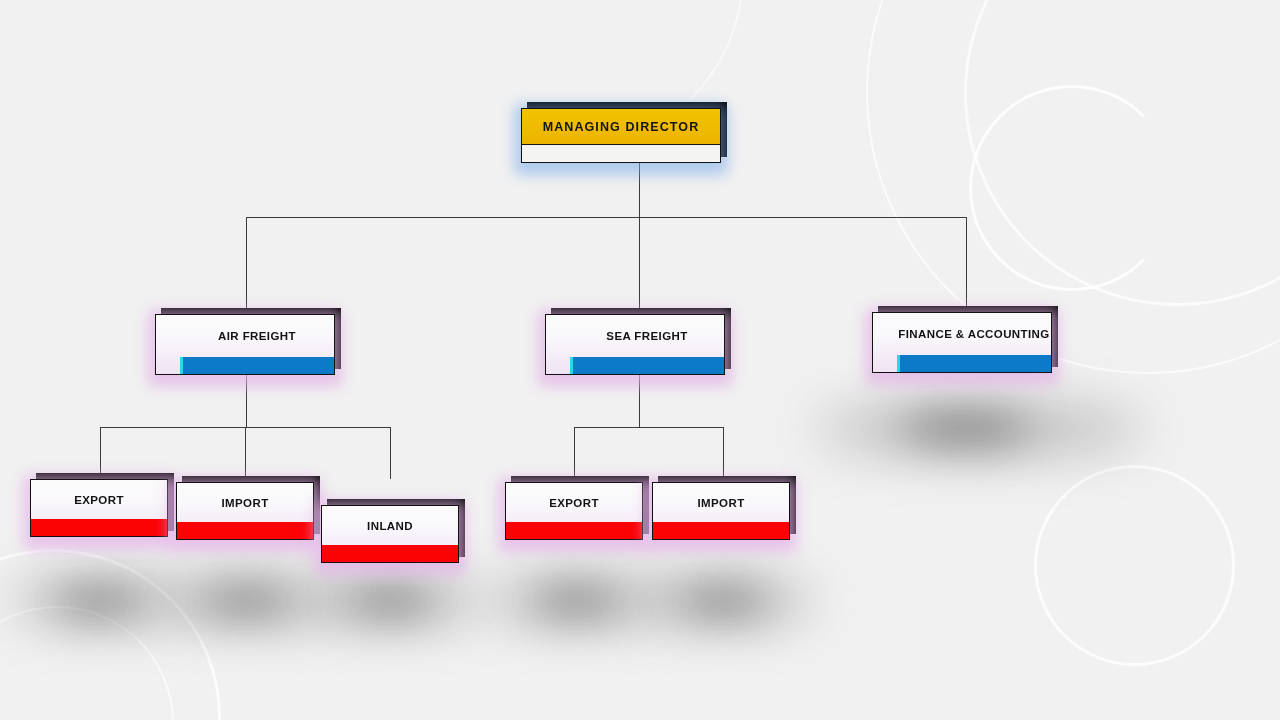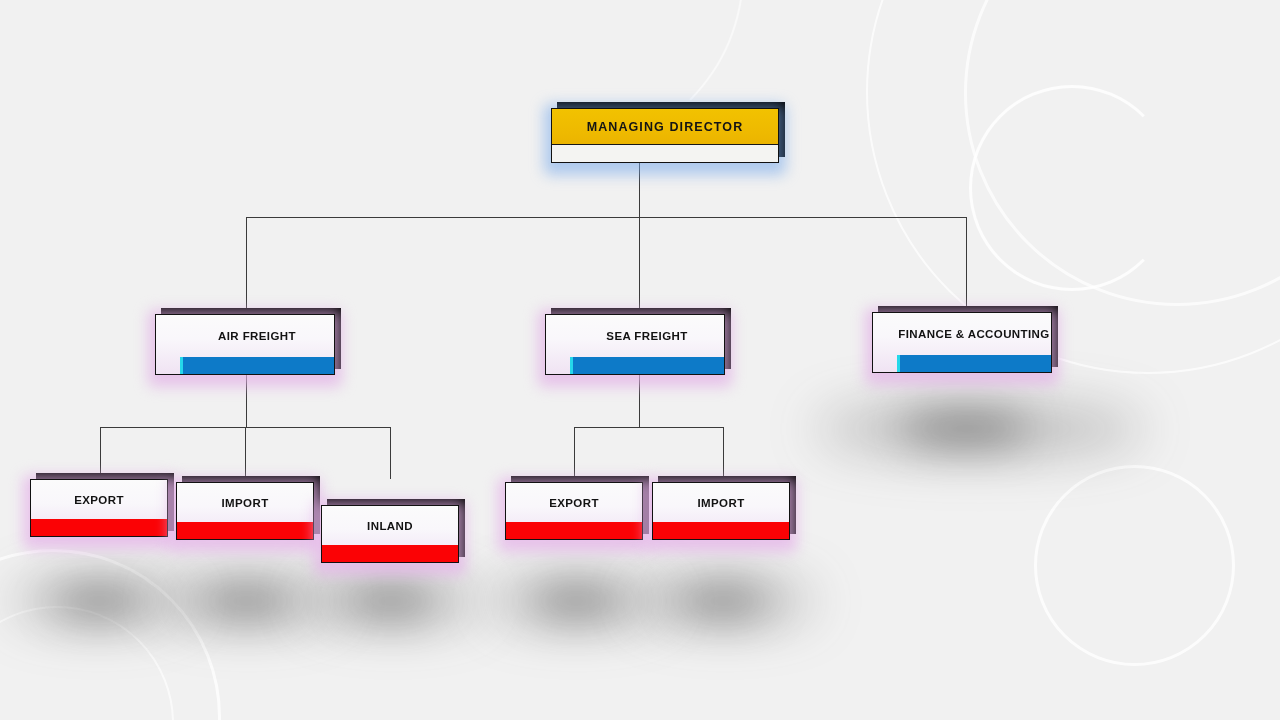--- a/index.html
+++ b/index.html
@@ -203,21 +203,21 @@
   <div class="line line-h" style="left:100px; top:427px; width:290px;"></div>
   <div class="line line-v" style="left:100px; top:427px; height:52px;"></div>
   <div class="line line-v" style="left:245px; top:427px; height:52px;"></div>
   <div class="line line-v" style="left:390px; top:427px; height:52px;"></div>
 
   <div class="line line-v" style="left:639px; top:375px; height:52px;"></div>
   <div class="line line-h" style="left:574px; top:427px; width:149px;"></div>
   <div class="line line-v" style="left:574px; top:427px; height:52px;"></div>
   <div class="line line-v" style="left:723px; top:427px; height:52px;"></div>
 
-  <div class="node node-root" style="left:551px; top:108px; width:228px; height:55px;">
+  <div class="node node-root" style="left:521px; top:108px; width:200px; height:55px;">
     <div class="plate"></div>
     <div class="glow"></div>
     <div class="face">
       <div class="label">MANAGING  DIRECTOR</div>
       <div class="bar"></div>
     </div>
   </div>
 
   <div class="node node-l2" style="left:155px; top:314px; width:180px; height:61px;">
     <div class="plate"></div>

